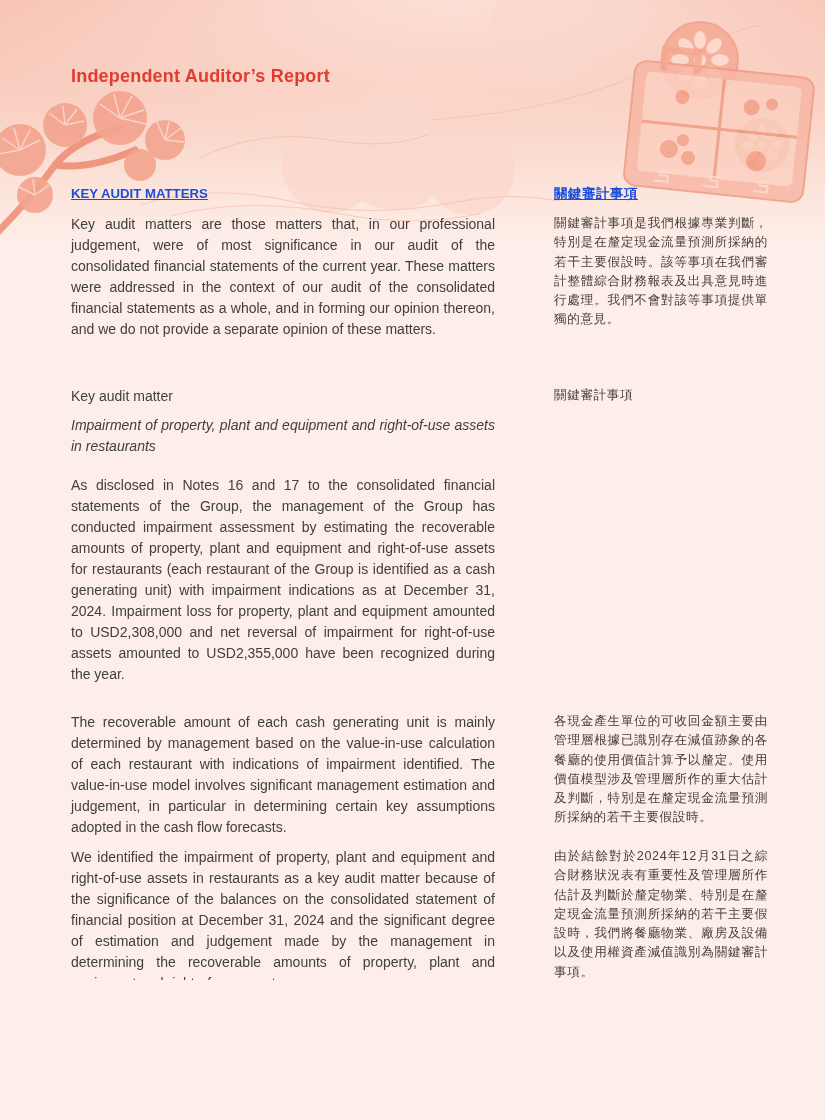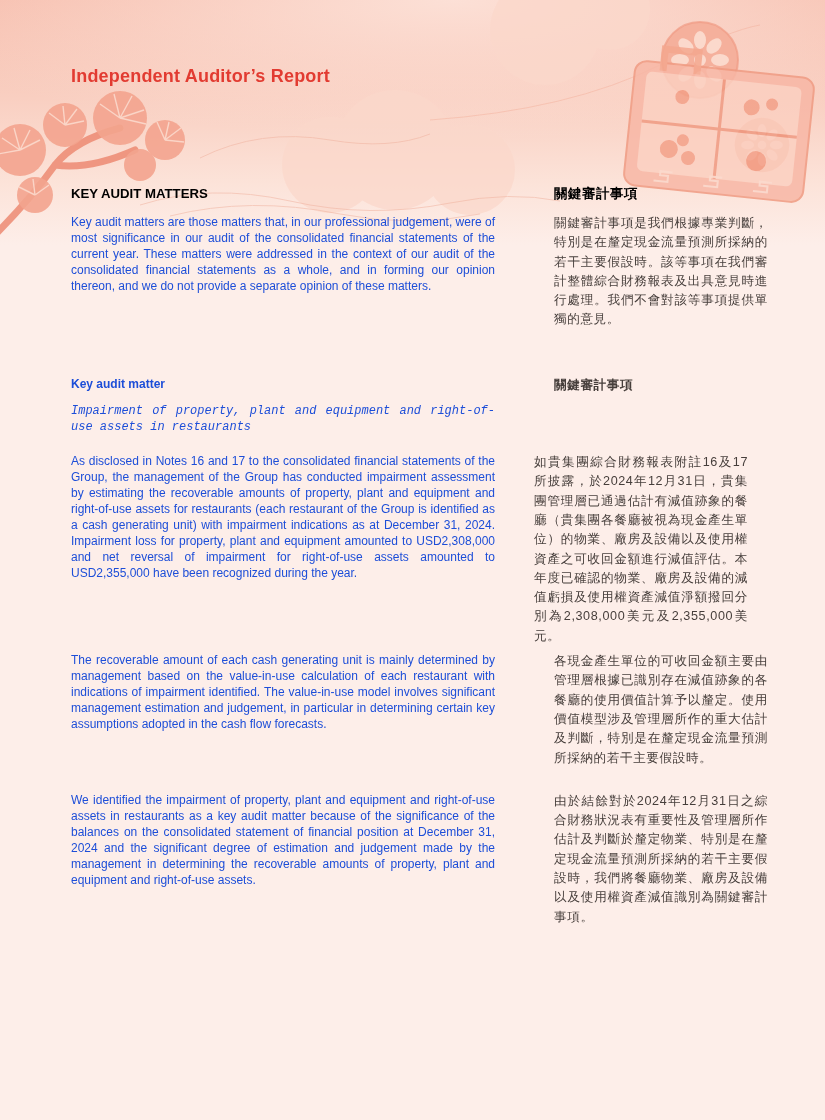--- a/index.html
+++ b/index.html
@@ -21,38 +21,38 @@
   }
   .title-zh {
     color:#4a403d; font-size:15.5px; font-weight:bold;
     letter-spacing:2px; margin-top:8px;
   }
 
   
   .main { position:absolute; left:71px; top:186px; width:697px; z-index:2; }
   .row { display:grid; grid-template-columns:424px 245px; column-gap:28px; }
   .en {
-    font-size:12px; line-height:16px; color:#1d4ed8;
+    font-size:14px; line-height:21px; color:#404040;
     text-align:justify;
   }
   .zh {
     font-size:12.6px; line-height:19.3px; color:#463e3b;
     text-align:justify; letter-spacing:0.6px;padding-left:31px;
   }
-  .red-heading { color:#000000; font-weight:bold; font-size:13.2px; line-height:15px; }
+  .red-heading { color:#1d4ed8; font-weight:bold; font-size:13.2px; line-height:15px;text-decoration:underline; }
   .zh.red-heading { font-size:13.4px; }
-  .sub-heading { font-weight:bold; }
-  .italic { font-style:italic;font-family:Liberation Mono, monospace; }
+  .sub-heading { font-weight:normal; }
+  .italic { font-style:italic; }
 
   .row-headings     { margin-bottom:13px; }
   .row-intro        { margin-bottom:46px; }
   .row-subheading   { margin-bottom:8px; }
   .row-mattertitle  { margin-bottom:18px; }
-  .row-para1        { margin-bottom:6px;gap:8px; }
-  .row-para2        { margin-bottom:24px; }
+  .row-para1        { margin-bottom:27px;gap:8px; }
+  .row-para2        { margin-bottom:9px; }
 
   
   .footer { position:absolute; left:38px; top:1046px; width:760px; height:56px; z-index:2; }
   .pale-rule {
     position:absolute; left:-8px; top:36px; width:440px; height:1px;
     background:#f2c9bd;
   }
   .badge { position:absolute; left:0; top:4px; }
   .badge text {
     font-family:"Liberation Sans", sans-serif;
@@ -195,21 +195,20 @@
       <div class="en sub-heading">Key audit matter</div>
       <div class="zh sub-heading">關鍵審計事項</div>
     </div>
 
     <div class="row row-mattertitle">
       <div class="en italic">Impairment of property, plant and equipment and right-of-use assets in restaurants</div>
     </div>
 
     <div class="row row-para1">
       <div class="en">As disclosed in Notes 16 and 17 to the consolidated financial statements of the Group, the management of the Group has conducted impairment assessment by estimating the recoverable amounts of property, plant and equipment and right-of-use assets for restaurants (each restaurant of the Group is identified as a cash generating unit) with impairment indications as at December 31, 2024. Impairment loss for property, plant and equipment amounted to USD2,308,000 and net reversal of impairment for right-of-use assets amounted to USD2,355,000 have been recognized during the year.</div>
-      <div class="zh">如貴集團綜合財務報表附註16及17所披露，於2024年12月31日，貴集團管理層已通過估計有減值跡象的餐廳（貴集團各餐廳被視為現金產生單位）的物業、廠房及設備以及使用權資產之可收回金額進行減值評估。本年度已確認的物業、廠房及設備的減值虧損及使用權資產減值淨額撥回分別為2,308,000美元及2,355,000美元。</div>
     </div>
 
     <div class="row row-para2">
       <div class="en">The recoverable amount of each cash generating unit is mainly determined by management based on the value-in-use calculation of each restaurant with indications of impairment identified. The value-in-use model involves significant management estimation and judgement, in particular in determining certain key assumptions adopted in the cash flow forecasts.</div>
       <div class="zh">各現金產生單位的可收回金額主要由管理層根據已識別存在減值跡象的各餐廳的使用價值計算予以釐定。使用價值模型涉及管理層所作的重大估計及判斷，特別是在釐定現金流量預測所採納的若干主要假設時。</div>
     </div>
 
     <div class="row row-para3">
       <div class="en">We identified the impairment of property, plant and equipment and right-of-use assets in restaurants as a key audit matter because of the significance of the balances on the consolidated statement of financial position at December 31, 2024 and the significant degree of estimation and judgement made by the management in determining the recoverable amounts of property, plant and equipment and right-of-use assets.</div>
       <div class="zh">由於結餘對於2024年12月31日之綜合財務狀況表有重要性及管理層所作估計及判斷於釐定物業、特別是在釐定現金流量預測所採納的若干主要假設時，我們將餐廳物業、廠房及設備以及使用權資產減值識別為關鍵審計事項。</div>

